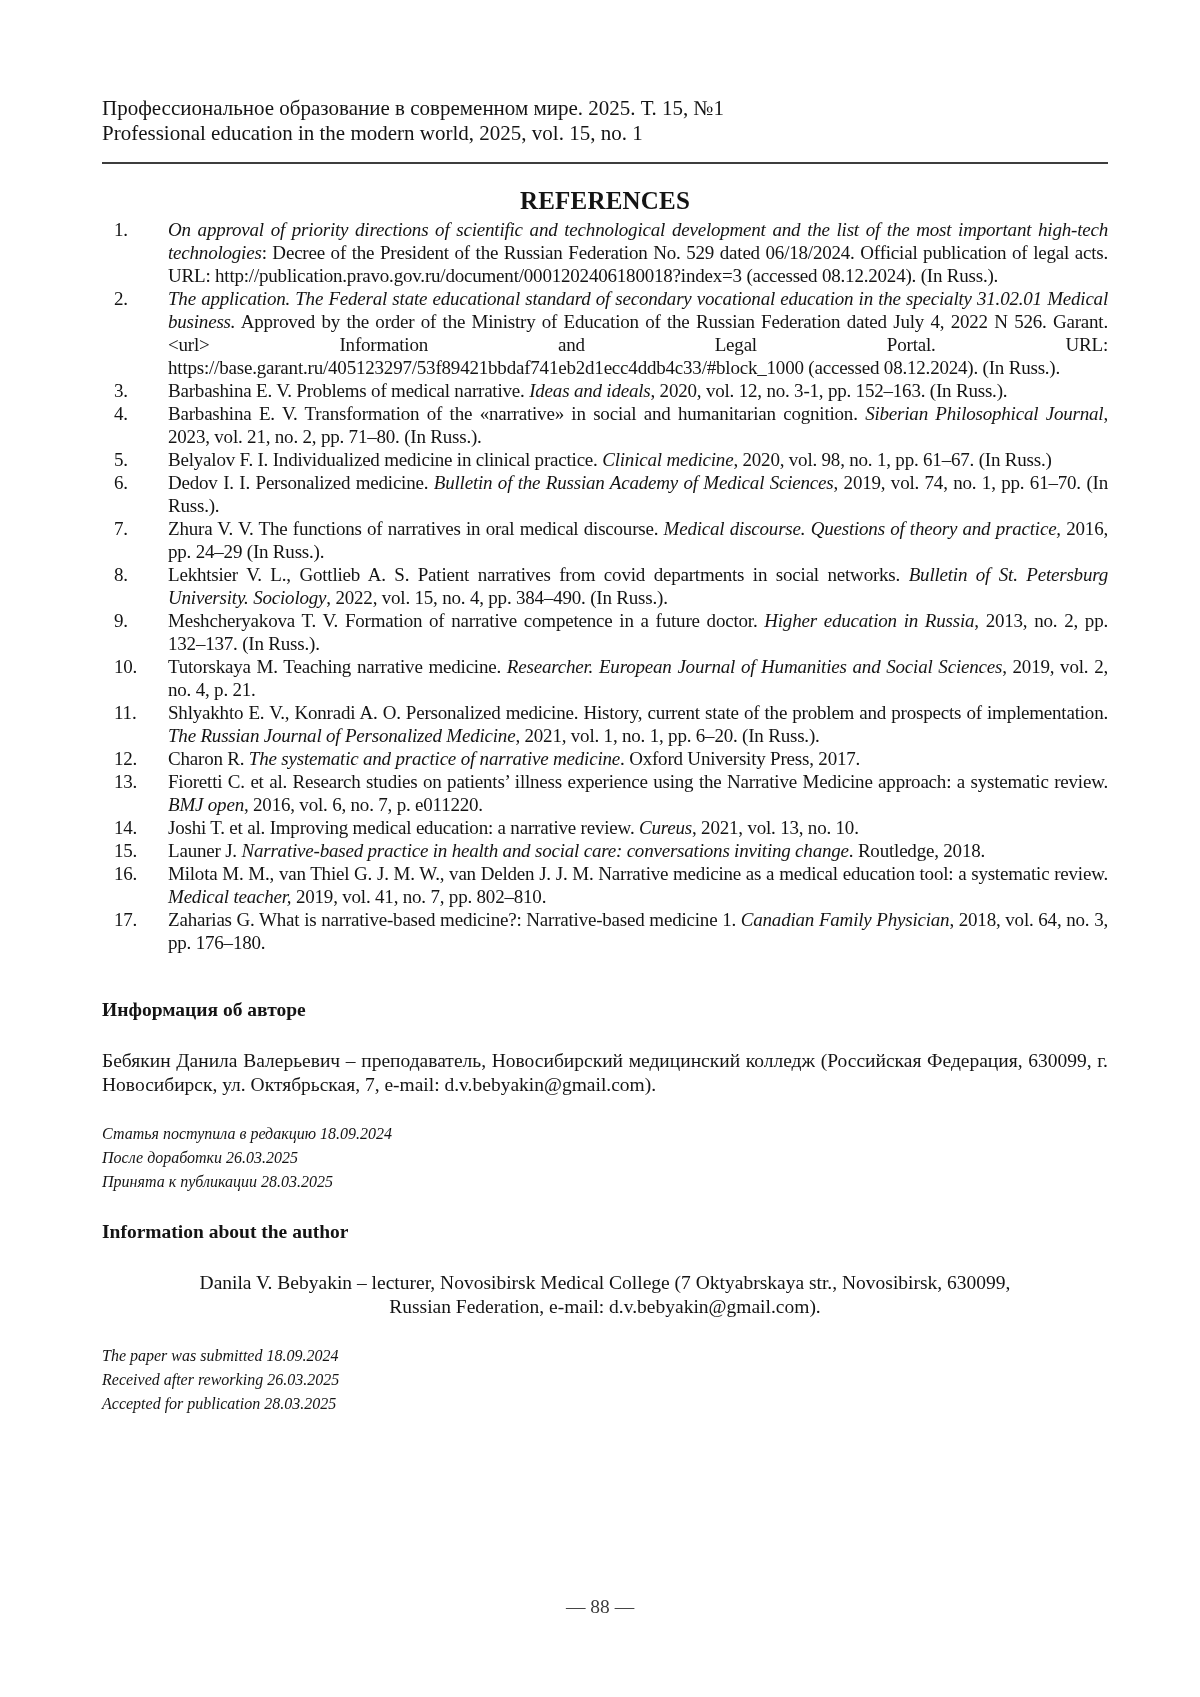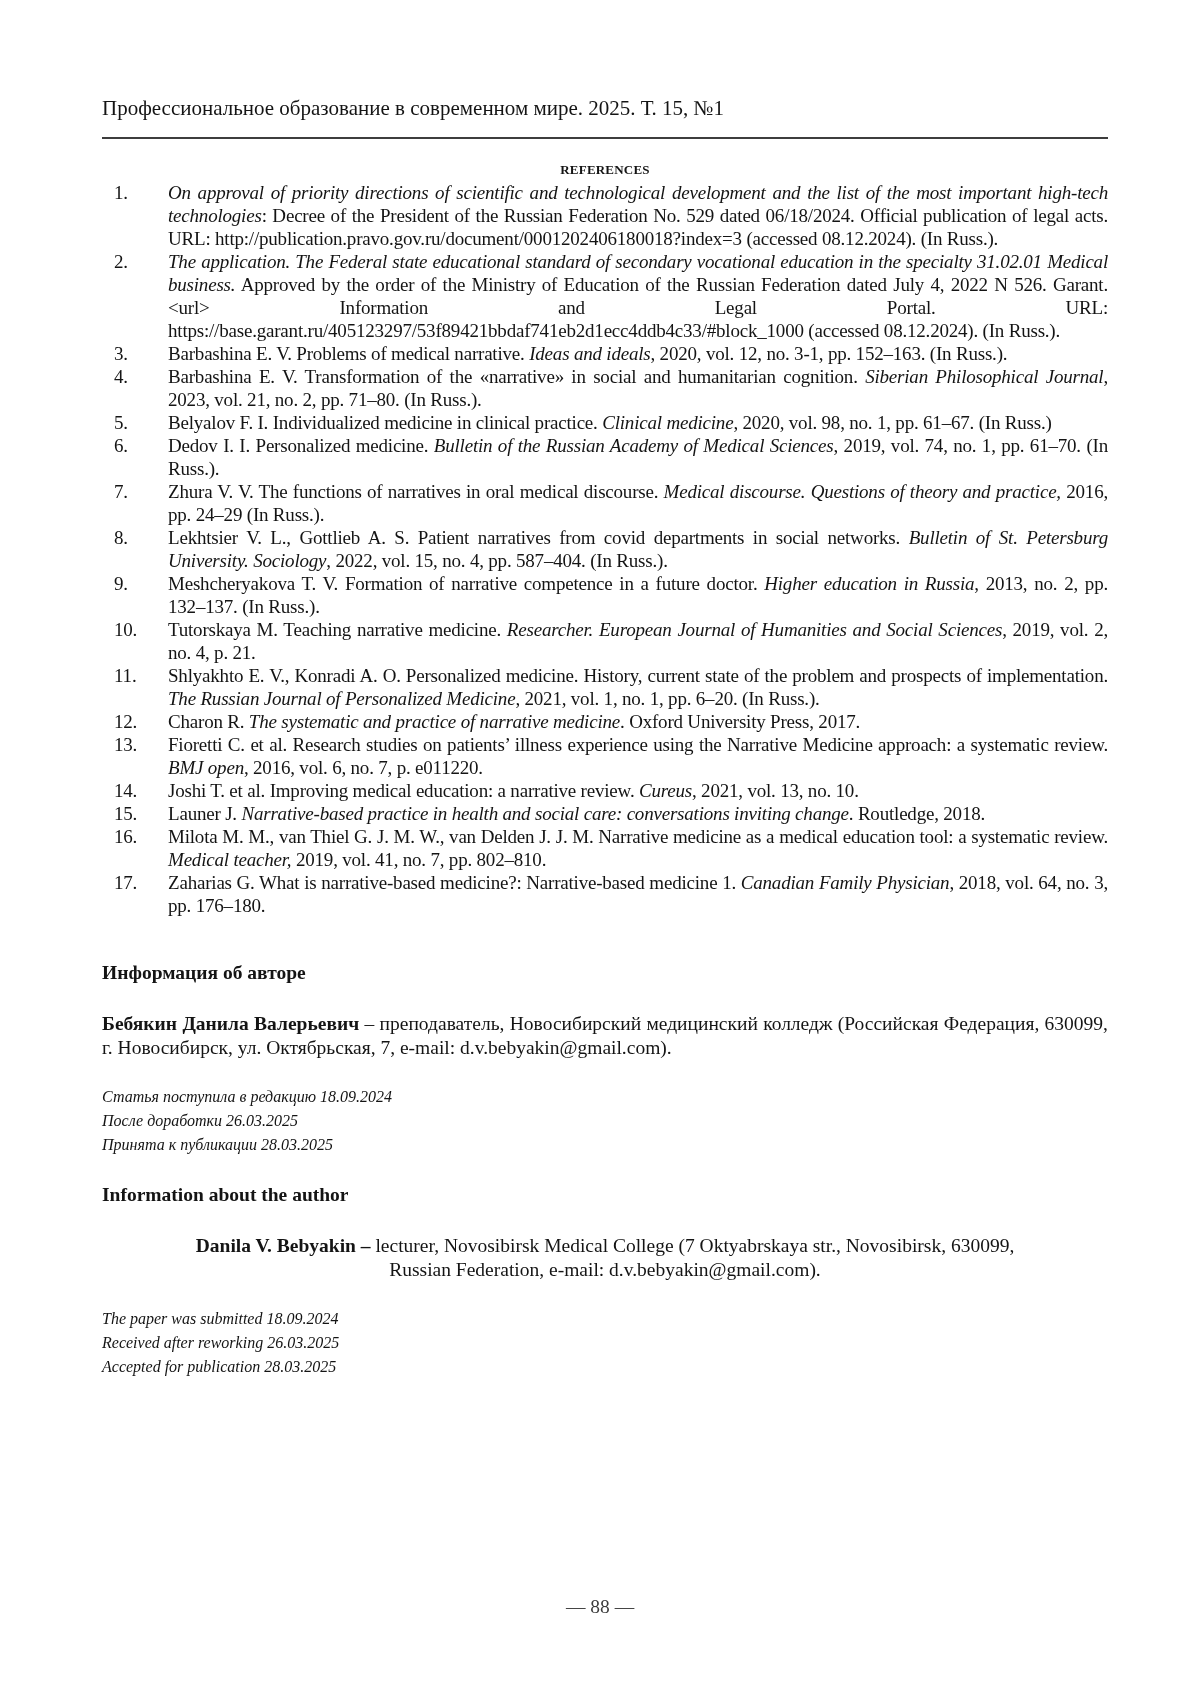--- a/index.html
+++ b/index.html
@@ -19,21 +19,21 @@
   .journal-header { font-size: 21px; line-height: 25px; }
   .rule {
     border: none;
     border-top: 2px solid #3d3d3d;
     margin-top: 16px;
   }
   
   .refs-title {
     text-align: center;
     font-weight: bold;
-    font-size: 13px;
+    font-size: 25px;
     margin-top: 23px;
     margin-bottom: 3px;
     letter-spacing: 0.2px;
   }
   .refs-list { }
   .ref-row {
     display: flex;
     font-size: 19px;
     line-height: 23px;
     letter-spacing: -0.2px;
@@ -57,21 +57,21 @@
     margin-top: 44px;
   }
   .info-heading.en { margin-top: 26px; }
   .author-par {
     font-size: 19.5px;
     line-height: 24px;
     margin-top: 27px;
     text-align: justify;
   }
   .author-par.en { text-align: center; }
-  .author-name { font-weight: bold; }
+  .author-name { font-weight: normal; }
   .dates {
     font-style: italic;
     font-size: 16px;
     line-height: 24px;
     margin-top: 25px;
   }
   
   .page-footer {
     position: absolute;
     top: 1596px;
@@ -82,20 +82,21 @@
     color: #3c3c3c;
   }
 </style>
 </head>
 <body>
 
 <div class="page">
 
   <div class="journal-header">
     <div>Профессиональное образование в современном мире. 2025. Т. 15, №1</div>
+    <div>Professional education in the modern world, 2025, vol. 15, no. 1</div>
   </div>
 
   <hr class="rule">
 
   <div class="refs-title">REFERENCES</div>
 
   <div class="refs-list">
       <div class="ref-row">
         <span class="ref-num">1.</span>
         <div class="ref-text"><span class="it">On approval of priority directions of scientific and technological development and the list of the most important high-tech technologies</span><span>: Decree of the President of the Russian Federation No. 529 dated 06/18/2024. Official publication of legal acts. URL: http://publication.pravo.gov.ru/document/0001202406180018?index=3 (accessed 08.12.2024). (In Russ.).</span></div>
@@ -119,21 +120,21 @@
       <div class="ref-row">
         <span class="ref-num">6.</span>
         <div class="ref-text"><span>Dedov I. I. Personalized medicine. </span><span class="it">Bulletin of the Russian Academy of Medical Sciences</span><span>, 2019, vol. 74, no. 1, pp. 61–70. (In Russ.).</span></div>
       </div>
       <div class="ref-row">
         <span class="ref-num">7.</span>
         <div class="ref-text"><span>Zhura V. V. The functions of narratives in oral medical discourse. </span><span class="it">Medical discourse. Questions of theory and practice,</span><span> 2016, pp. 24–29 (In Russ.).</span></div>
       </div>
       <div class="ref-row">
         <span class="ref-num">8.</span>
-        <div class="ref-text"><span>Lekhtsier V. L., Gottlieb A. S. Patient narratives from covid departments in social networks. </span><span class="it">Bulletin of St. Petersburg University. Sociology</span><span>, 2022, vol. 15, no. 4, pp. 587–404. (In Russ.).</span></div>
+        <div class="ref-text"><span>Lekhtsier V. L., Gottlieb A. S. Patient narratives from covid departments in social networks. </span><span class="it">Bulletin of St. Petersburg University. Sociology</span><span>, 2022, vol. 15, no. 4, pp. 384–490. (In Russ.).</span></div>
       </div>
       <div class="ref-row">
         <span class="ref-num">9.</span>
         <div class="ref-text"><span>Meshcheryakova T. V. Formation of narrative competence in a future doctor. </span><span class="it">Higher education in Russia</span><span>, 2013, no. 2, pp. 132–137. (In Russ.).</span></div>
       </div>
       <div class="ref-row">
         <span class="ref-num">10.</span>
         <div class="ref-text"><span>Tutorskaya M. Teaching narrative medicine. </span><span class="it">Researcher. European Journal of Humanities and Social Sciences</span><span>, 2019, vol. 2, no. 4, p. 21.</span></div>
       </div>
       <div class="ref-row">

